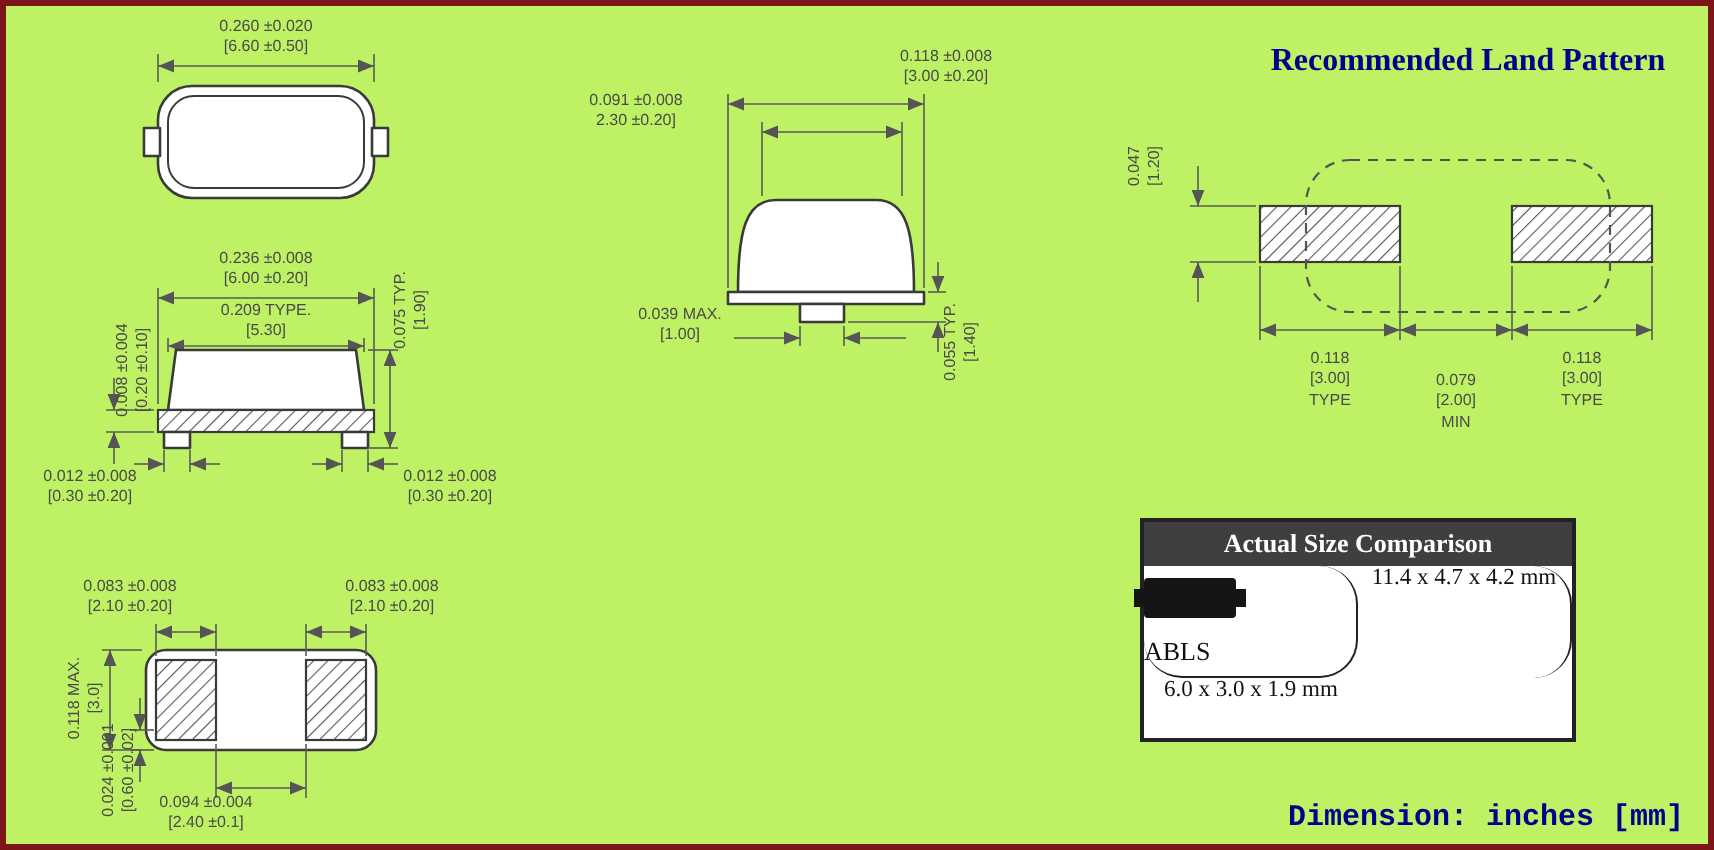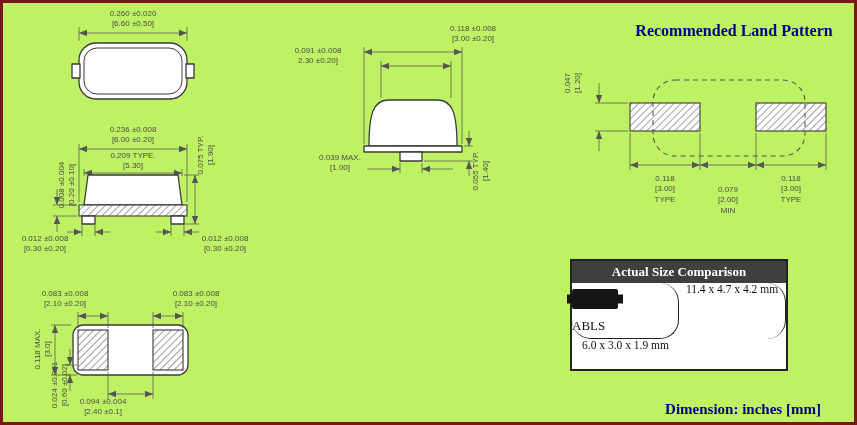--- a/index.html
+++ b/index.html
@@ -13,21 +13,21 @@
   svg .pl2 { stroke:#3a3a3a; stroke-width:1; fill:none; }
   svg .ht { fill:url(#hat); stroke:#3a3a3a; stroke-width:1.1; }
   svg .dash { stroke:#555; stroke-width:1.1; fill:none; stroke-dasharray:5 4; }
   .dim { position:absolute; font-size:8px; color:#4a4a4a; text-align:center;
          line-height:1.3; white-space:nowrap; transform:translate(-50%,-50%); z-index:2; }
   .dim.rot { transform:translate(-50%,-50%) rotate(-90deg); }
   .dim span { display:block; }
   .title { position:absolute; transform:translate(-50%,-50%); font-family:"Liberation Serif",serif;
            font-weight:bold; color:#00008B; white-space:nowrap; z-index:2; }
   .title.lp { font-size:16px;margin-left:48px; }
-  .title.note { font-size:15px; }
+  .title.note { font-size:15px;font-family:Liberation Mono, monospace; }
   .cmp { position:absolute; left:567px; top:256px; width:218px; height:112px;
          border:2px solid #222; background:#fff; display:flex; flex-direction:column; z-index:2; }
   .cmp-header { height:22px; background:#3f3f3f; color:#fff; font-family:"Liberation Serif",serif;
                 font-weight:bold; font-size:13px; display:flex; align-items:center; justify-content:center; }
   .cmp-grid { flex:1; display:grid; grid-template-columns:1fr 1fr; grid-template-rows:56px 1fr; }
   .cell { display:flex; align-items:flex-start; justify-content:center;
           font-family:"Liberation Serif",serif; color:#111;border-radius:19px; }
   .cell.top { flex-direction:column; justify-content:flex-start; }
   .cell.tl, .cell.bl { border-right:1px solid #222; }
   .cell.tl, .cell.tr { border-bottom:1px solid #222; }

